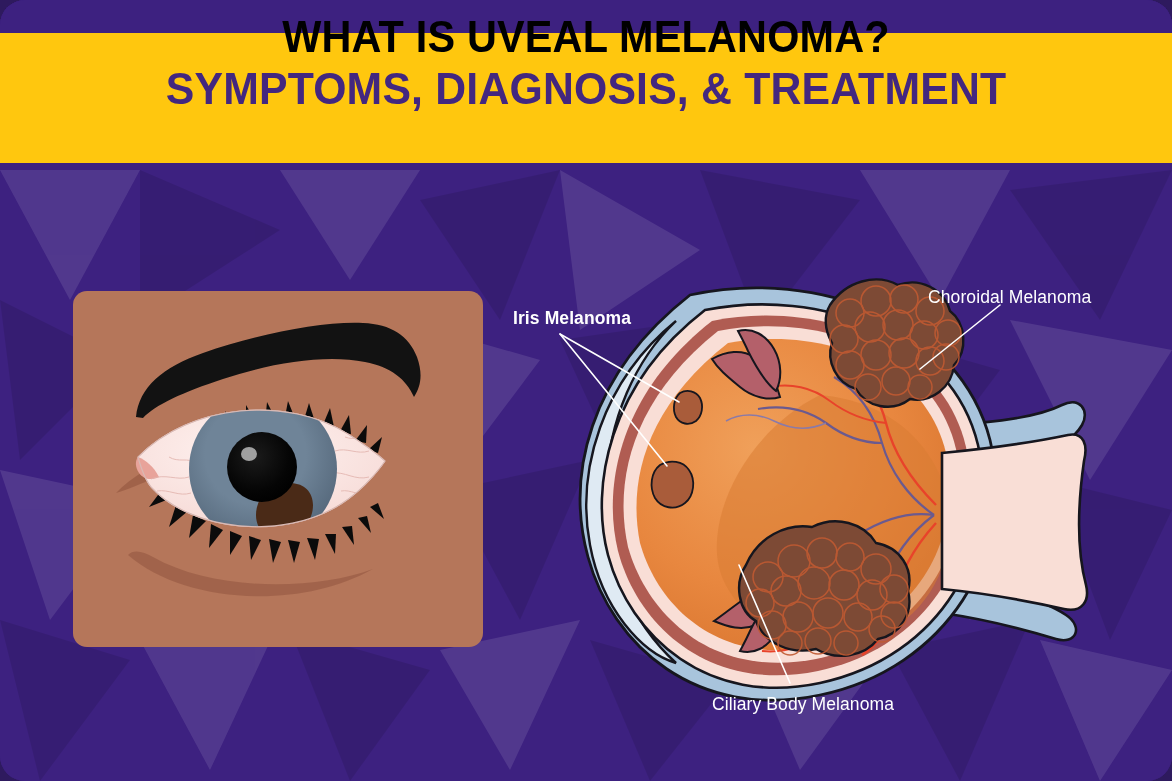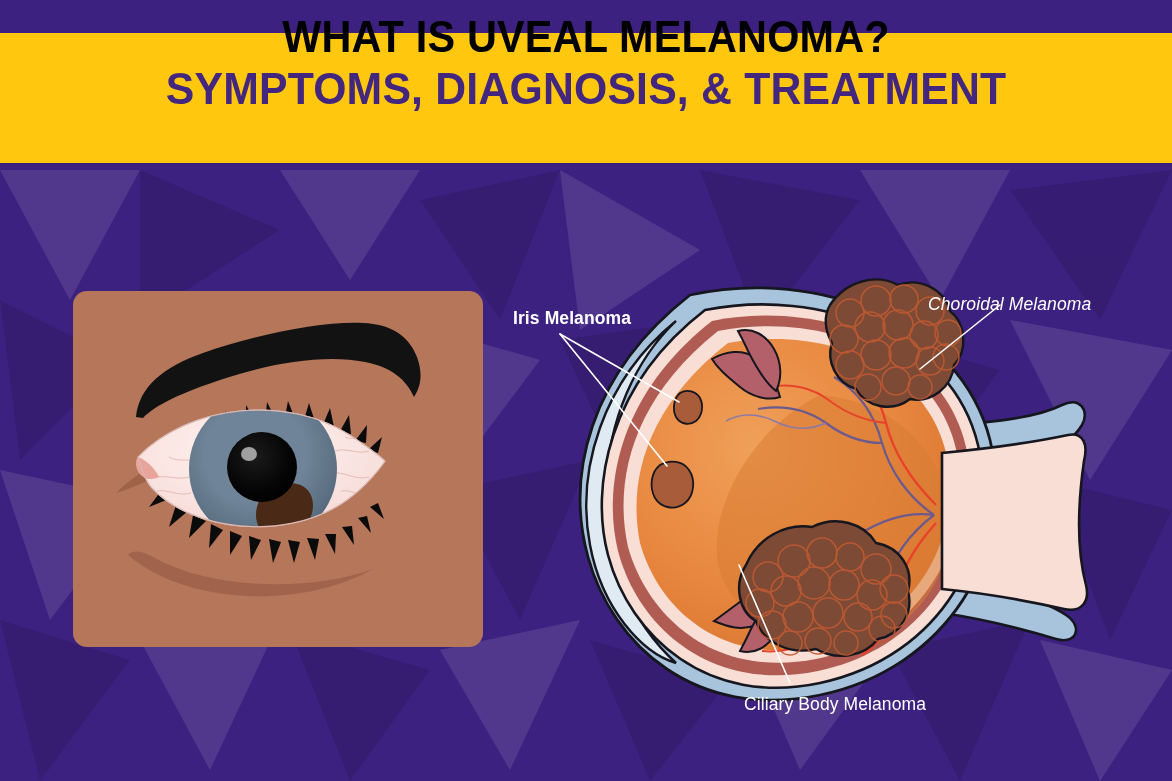--- a/index.html
+++ b/index.html
@@ -7,20 +7,21 @@
     padding: 0;
     background: #2e1a5e;
   }
   #page {
     position: relative;
     width: 1172px;
     height: 781px;
     overflow: hidden;
     font-family: "Liberation Sans", sans-serif;
     background: #3d2180;
+    border-radius: 25px;
   }
   .bg-texture {
     position: absolute;
     inset: 0;
     width: 1172px;
     height: 781px;
   }
   
   .top-strip {
     position: absolute;
@@ -75,22 +76,22 @@
   
   .label {
     position: absolute;
     color: #ffffff;
     font-size: 17.5px;
     font-weight: normal;
     white-space: nowrap;
     letter-spacing: 0.1px;
   }
   #label-iris      { left: 513px; top: 308px; font-weight: bold; }
-  #label-choroidal { left: 928px; top: 294px; font-style: italic; }
-  #label-ciliary   { left: 744px; top: 694px; }
+  #label-choroidal { left: 928px; top: 287px; }
+  #label-ciliary   { left: 712px; top: 694px; }
   .leaders {
     position: absolute;
     left: 0; top: 0;
     width: 1172px; height: 781px;
     pointer-events: none;
   }
 </style>
 </head>
 <body>
 

